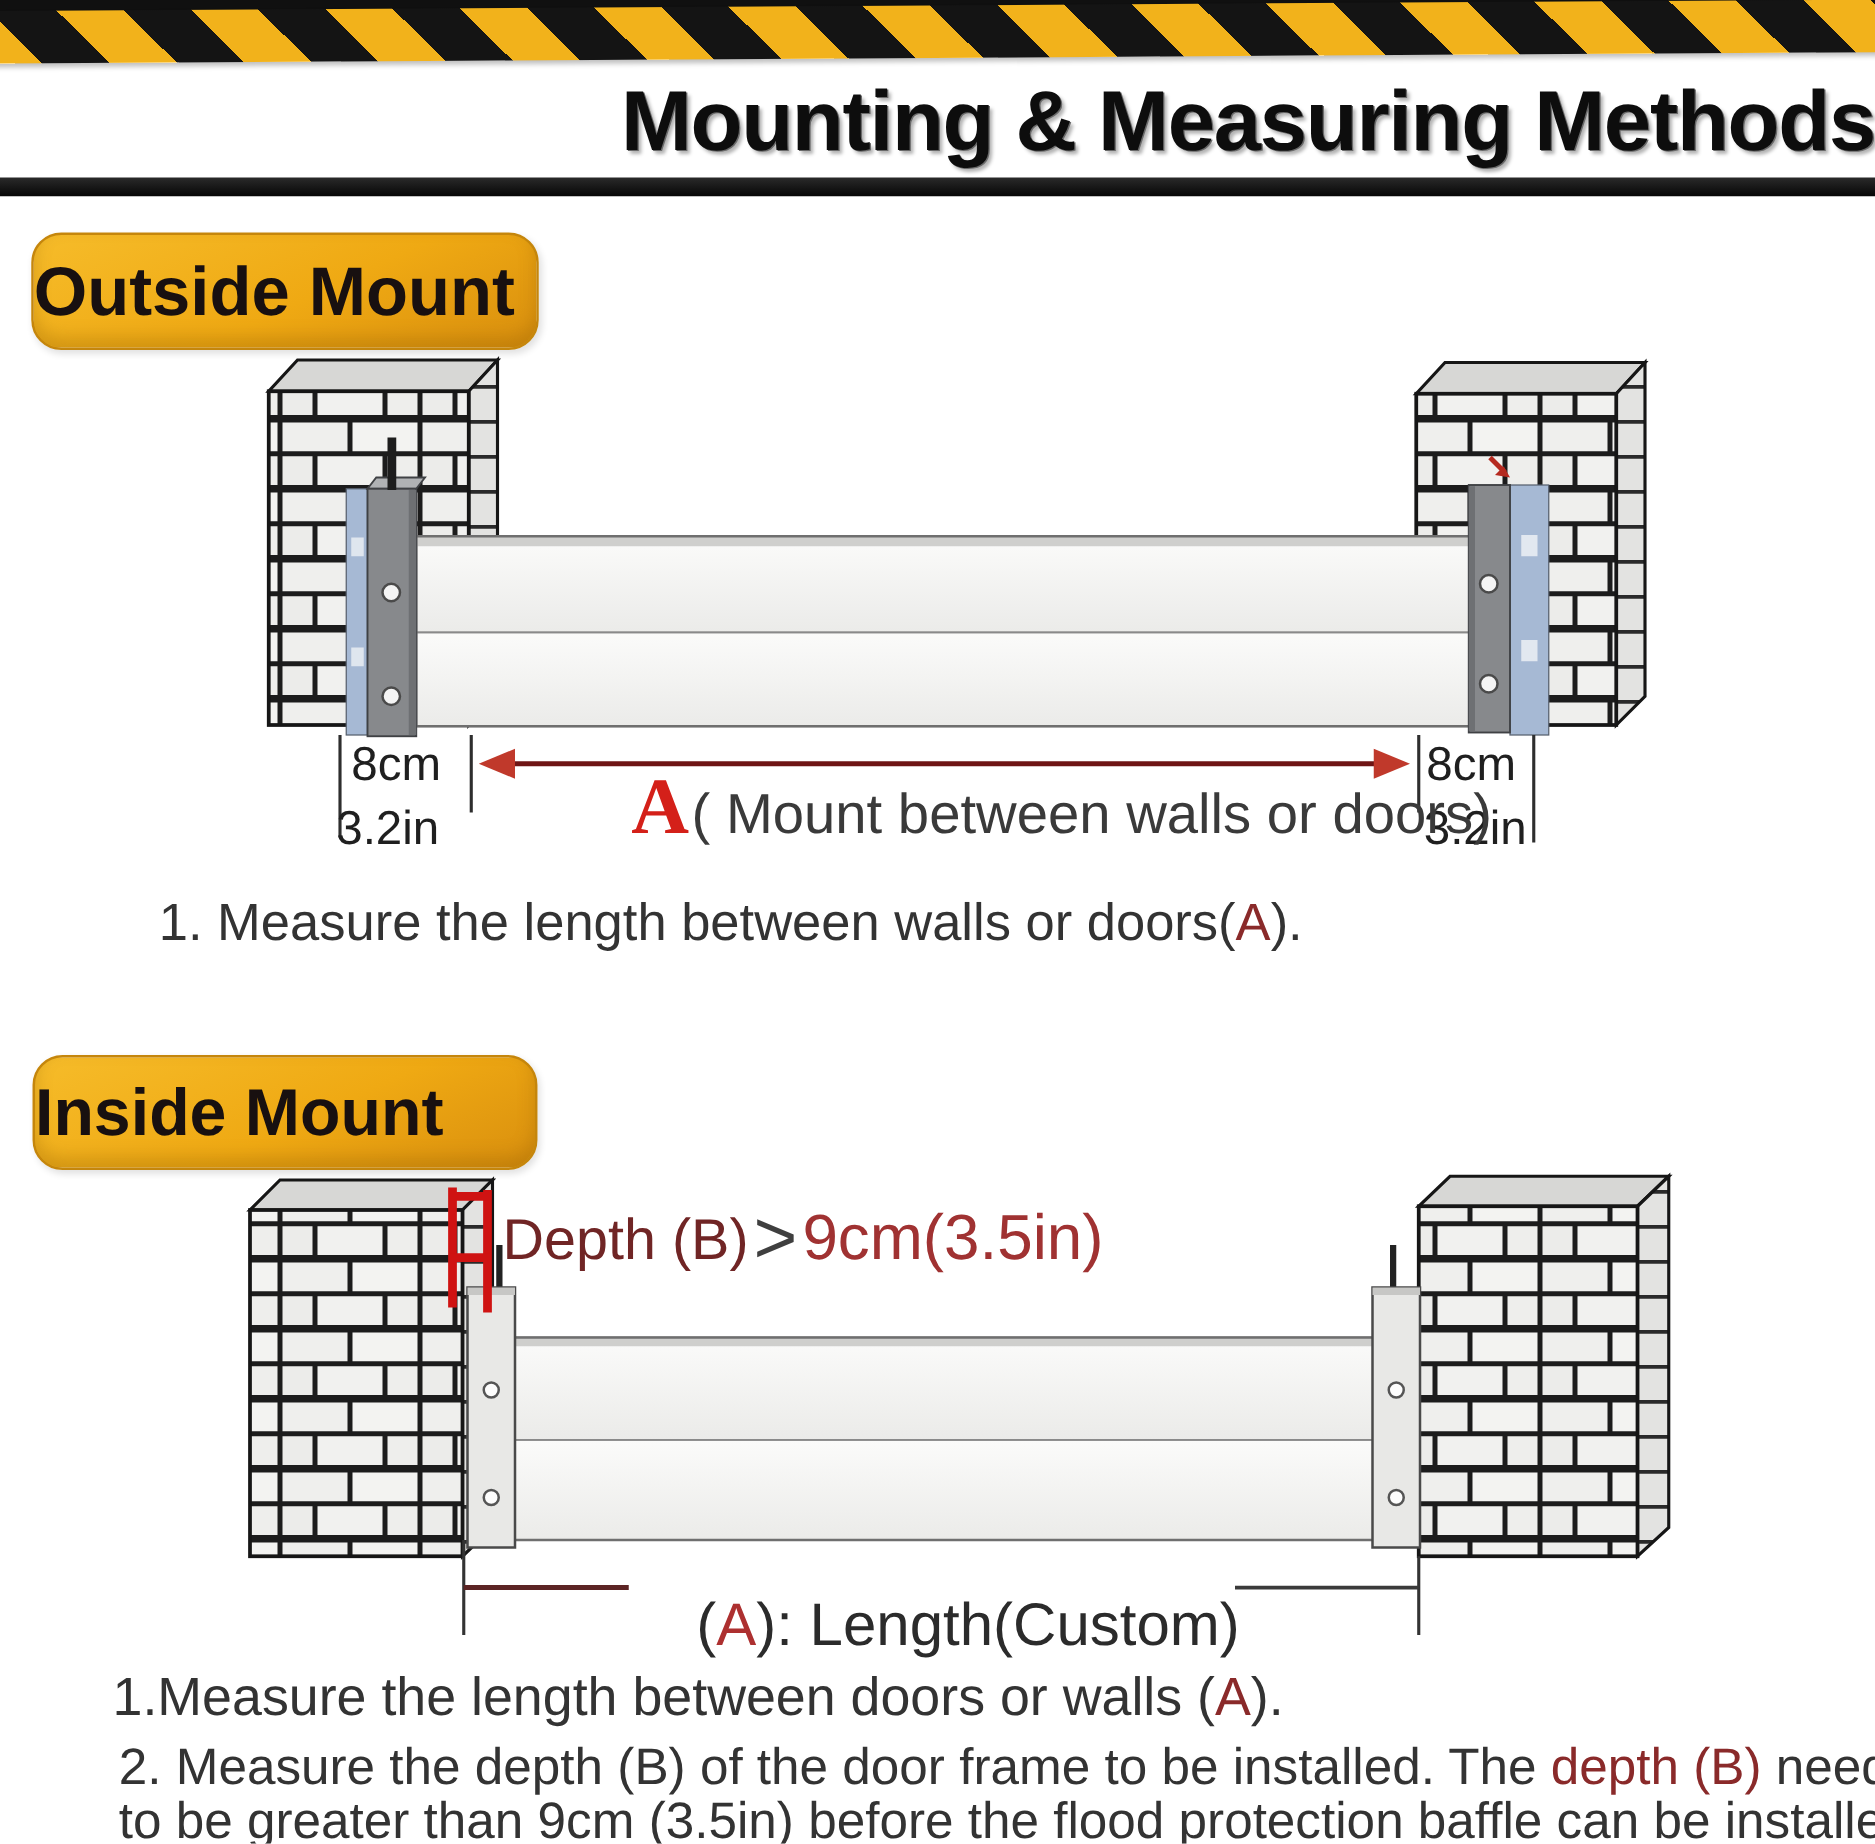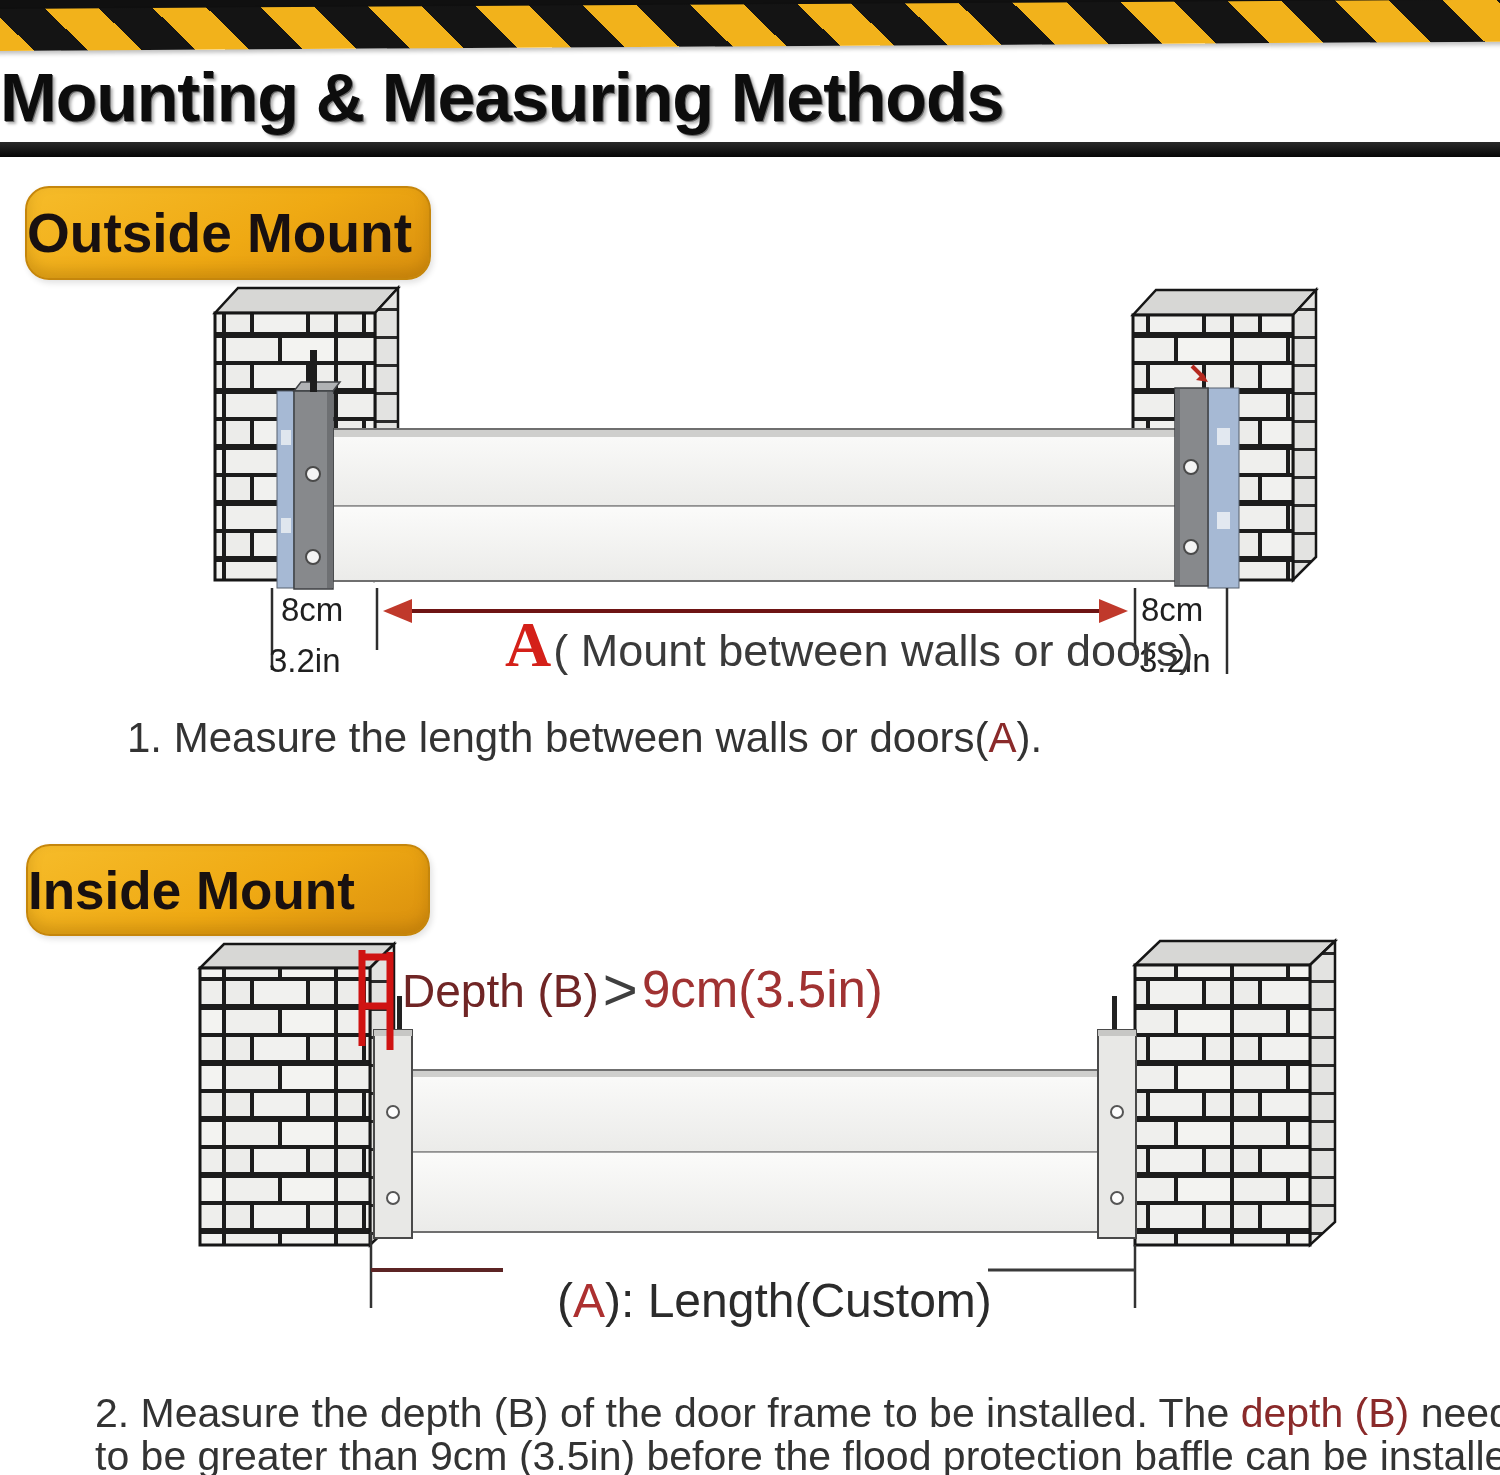--- a/index.html
+++ b/index.html
@@ -5,37 +5,37 @@
   html,body{margin:0;padding:0;background:#ffffff;}
   .page{position:relative;width:1500px;height:1475px;background:#fff;overflow:hidden;
         font-family:"Liberation Sans", sans-serif;}
   
   .topbar{position:absolute;left:0;top:0;width:1500px;height:9px;background:#101010;}
   .stripes{position:absolute;left:-20px;top:9px;width:1560px;height:42px;
      background:repeating-linear-gradient(45deg,var(--hazard-yellow) 0 38px,var(--hazard-black) 38px 76px);
      transform:rotate(-0.35deg);transform-origin:left center;
      box-shadow:0 3px 4px rgba(0,0,0,.25);}
   .title{position:absolute;left:0;top:52px;width:1500px;height:90px;line-height:90px;
-     text-align:left;font-size:68px;font-weight:700;letter-spacing:-1px;color:#0d0d0d;
+     text-align:right;font-size:68px;font-weight:700;letter-spacing:-1px;color:#0d0d0d;
      text-shadow:1px 1px 0 #6a6a6a,3px 3px 3px rgba(0,0,0,.30);}
   .underbar{position:absolute;left:0;top:142px;width:1500px;height:15px;
      background:linear-gradient(#2a2a2a,#060606);}
   
   .badge{position:absolute;border-radius:24px;border:2px solid var(--badge-border);
      background:linear-gradient(155deg,var(--badge-yellow-light) 0%,var(--badge-yellow) 55%,#d98f0e 100%);
      box-shadow:inset 0 -8px 14px rgba(140,90,0,.30), 2px 3px 6px rgba(0,0,0,.12);
      display:flex;align-items:center;justify-content:flex-start;
      font-weight:700;color:#181010;}
   .badge-outside{left:25px;top:186px;width:402px;height:90px;font-size:55px;}
   .badge-inside{left:26px;top:844px;width:400px;height:88px;font-size:53px;}
   
   .diagram{position:absolute;left:0;}
   
   .lbl{position:absolute;white-space:nowrap;color:var(--text-dark);}
-  .dim{font-size:33px;color:#1f1f1f;}
+  .dim{font-size:38px;color:#1f1f1f;}
   .alabel{display:flex;align-items:baseline;}
   .alabel .em{font-family:"Liberation Serif",serif;font-weight:700;font-size:64px;
      color:#d42019;margin-right:2px;}
   .alabel .rest{font-size:45px;color:#3a3a3a;}
   .step{font-size:42px;color:#333;}
   .step .em{color:var(--text-maroon);}
   .depthlbl{display:flex;align-items:baseline;}
   .depthlbl .d1{font-size:46px;color:var(--depth-maroon);}
   .depthlbl .gt{font-size:60px;color:#3f3f3f;font-weight:400;margin:0 4px;position:relative;top:3px;}
   .depthlbl .d2{font-size:51px;color:var(--depth-red);}
@@ -202,20 +202,23 @@
 
   <div class="lbl depthlbl" style="left:402px;top:952px">
     <span class="d1">Depth (B) </span>
       <span class="gt">&gt;</span>
       <span class="d2">9cm(3.5in)</span>
   </div>
   <div class="lbl lenlbl" style="left:557px;top:1245px">
     <span>(</span><span class="em">A</span><span>): Length(Custom)</span>
   </div>
 
+  <div class="lbl step" style="left:90px;top:1334px;font-size:43px">
+    <span>1.Measure the length between doors or walls (</span><span class="em">A</span><span>).</span>
+  </div>
   <div class="lbl step small-steps" style="left:95px;top:1390px">
     <span>2. Measure the depth (B) of the door frame to be installed. The </span><span class="em">depth (B)</span><span> needs</span>
   </div>
   <div class="lbl step small-steps" style="left:95px;top:1433px">
     <span>to be greater than 9cm (3.5in) before the flood protection baffle can be installed.</span>
   </div>
 
 </div>
 
 </body></html>

